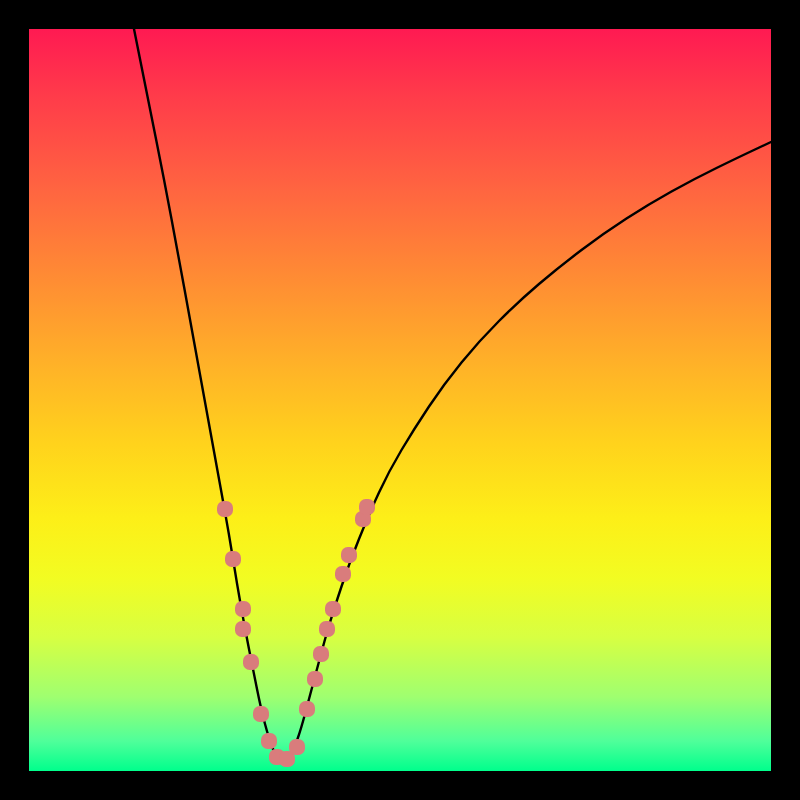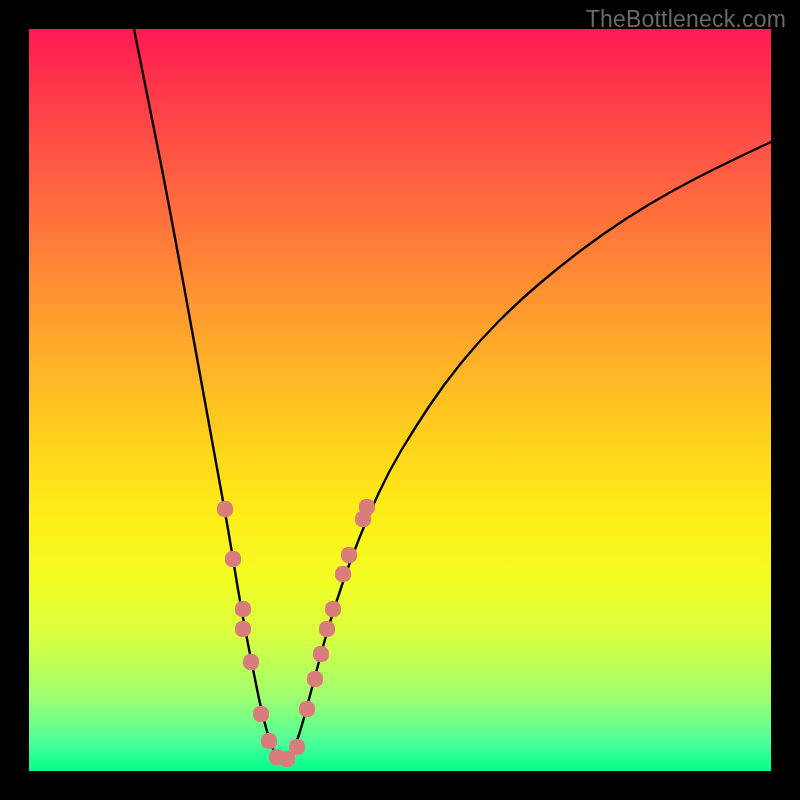--- a/index.html
+++ b/index.html
@@ -57,21 +57,20 @@
     top: 0;
     width: 742px;
     height: 742px;
     overflow: visible;
   }
 </style>
 </head>
 <body>
 
 <div class="frame">
-  <div class="watermark">TheBottleneck.com</div>
 
   <div class="plot">
     <svg class="curve" viewBox="0 0 742 742" preserveAspectRatio="none">
       <path id="curve-path" fill="none" stroke="#000000" stroke-width="2.4" stroke-linecap="round" d="M 105 0 Q 105 0 112.5 37.5 Q 120 75 127.5 112.5 Q 135 150 142.5 190 Q 150 230 155 257.5 Q 160 285 165 312.5 Q 170 340 175 367.5 Q 180 395 185 422.5 Q 190 450 195 477.5 Q 200 505 204 530 Q 208 555 212 577.5 Q 216 600 220 620 Q 224 640 228 660 Q 232 680 236 695 Q 240 710 244 720 Q 248 730 250 732.5 Q 252 735 255 733.5 Q 258 732 261.5 726 Q 265 720 268.5 710 Q 272 700 276 685 Q 280 670 284 655 Q 288 640 292 625 Q 296 610 300.5 595 Q 305 580 312.5 557.5 Q 320 535 330 510 Q 340 485 350 463.5 Q 360 442 372.5 421 Q 385 400 400 377.5 Q 415 355 432.5 333.5 Q 450 312 470 292 Q 490 272 510 255 Q 530 238 552.5 221 Q 575 204 597.5 189.5 Q 620 175 642.5 162.5 Q 665 150 687.5 139 Q 710 128 726 120.5 T 742 113"></path>
       <g id="marker-group">
           <rect x="188" y="472" width="16" height="16" rx="6.72" ry="6.72" fill="#d97c7c"></rect>
           <rect x="196" y="522" width="16" height="16" rx="6.72" ry="6.72" fill="#d97c7c"></rect>
           <rect x="206" y="572" width="16" height="16" rx="6.72" ry="6.72" fill="#d97c7c"></rect>
           <rect x="206" y="592" width="16" height="16" rx="6.72" ry="6.72" fill="#d97c7c"></rect>
           <rect x="214" y="625" width="16" height="16" rx="6.72" ry="6.72" fill="#d97c7c"></rect>

